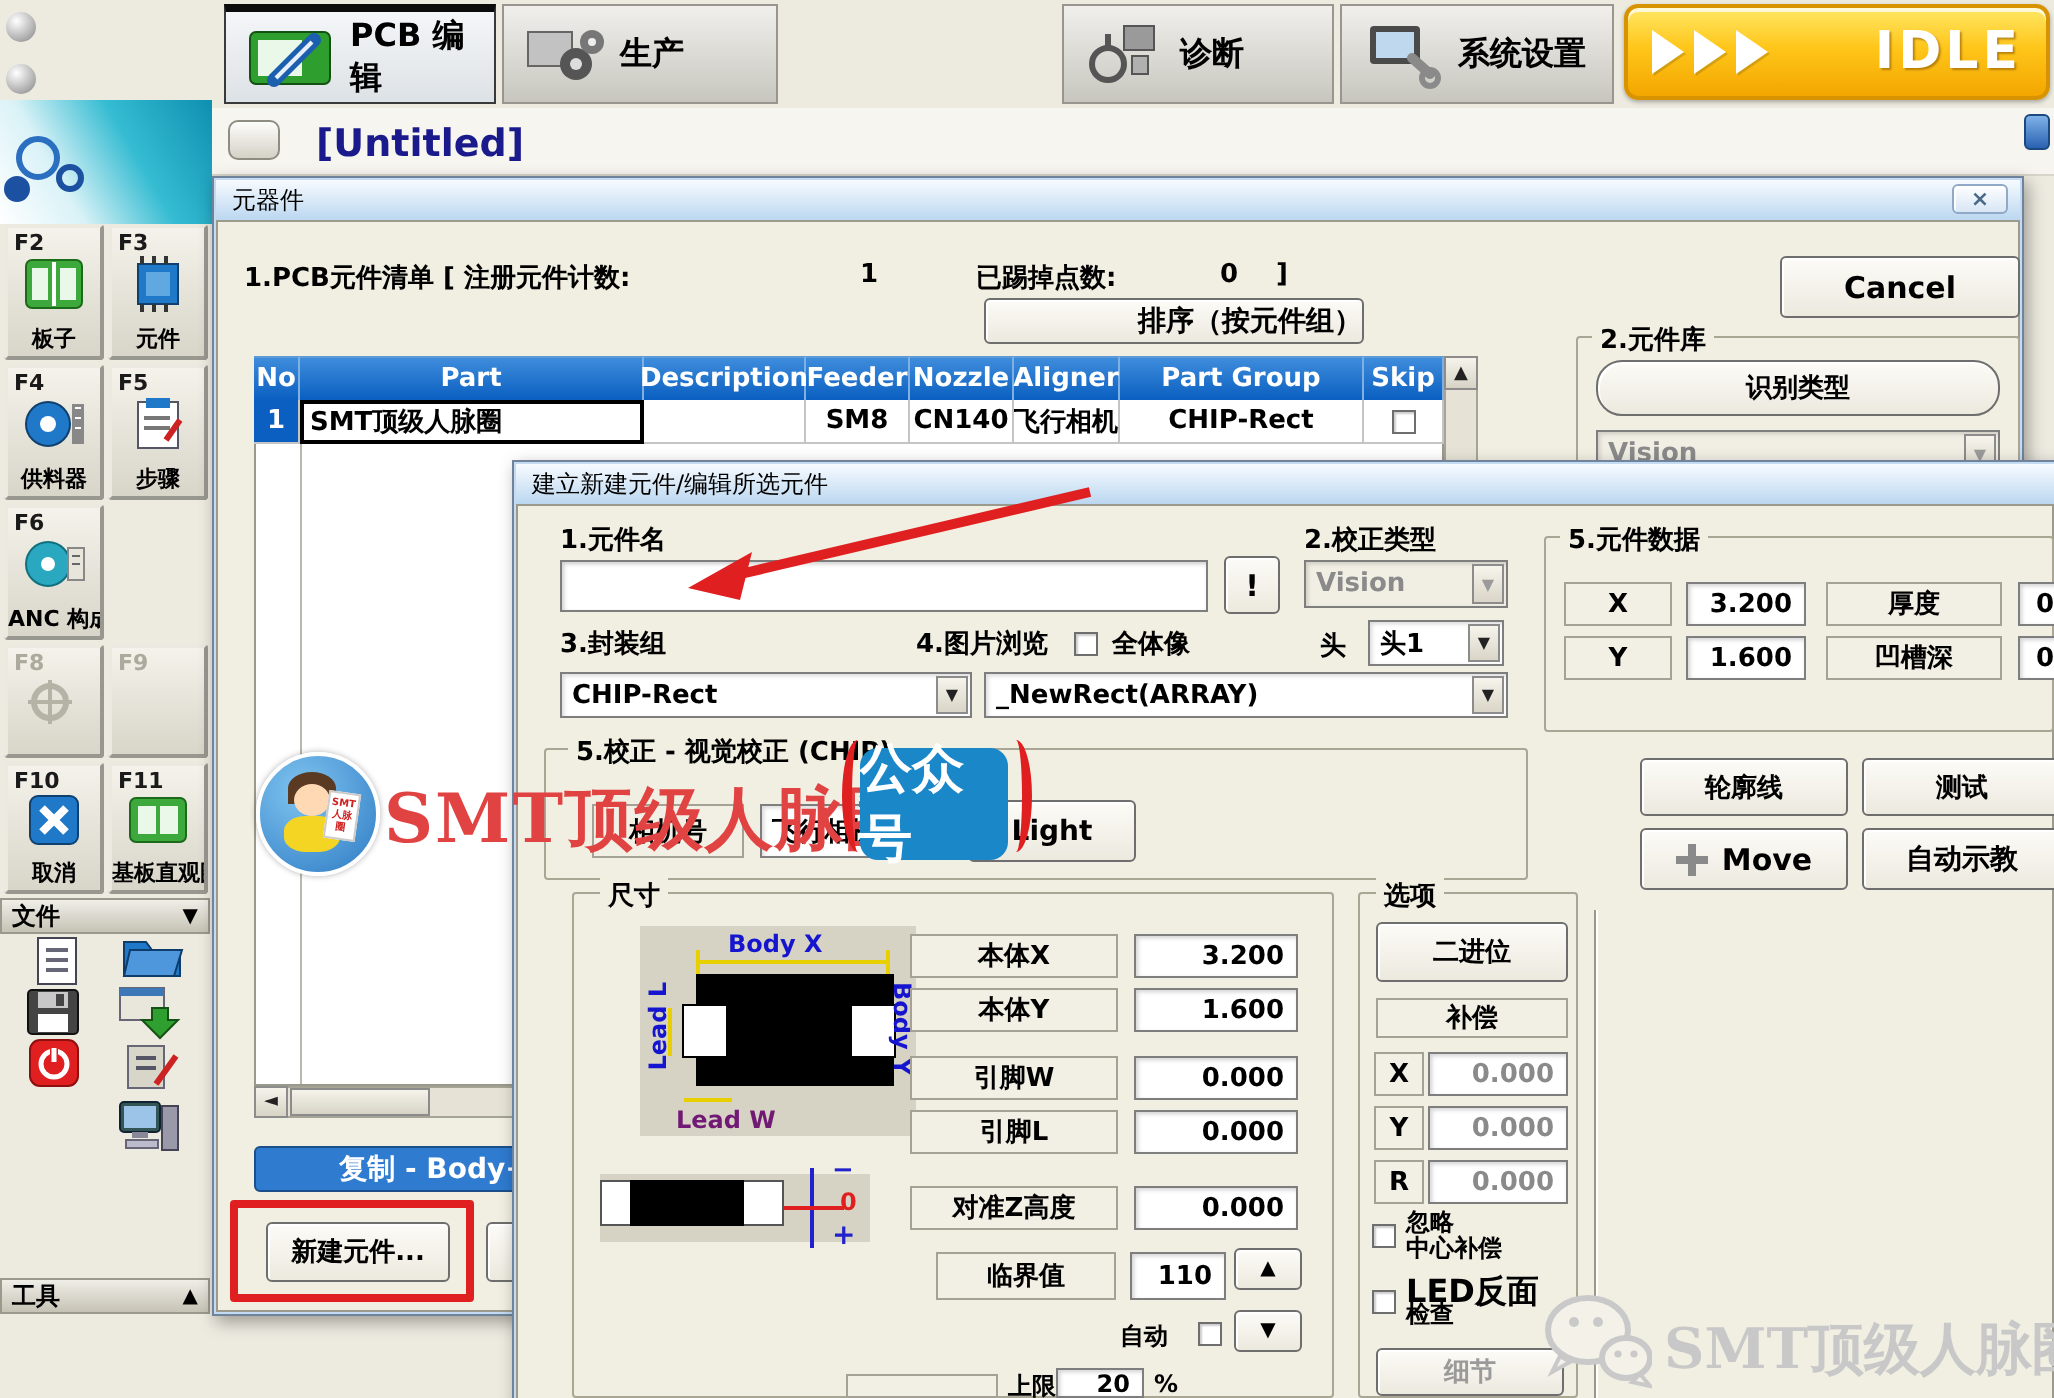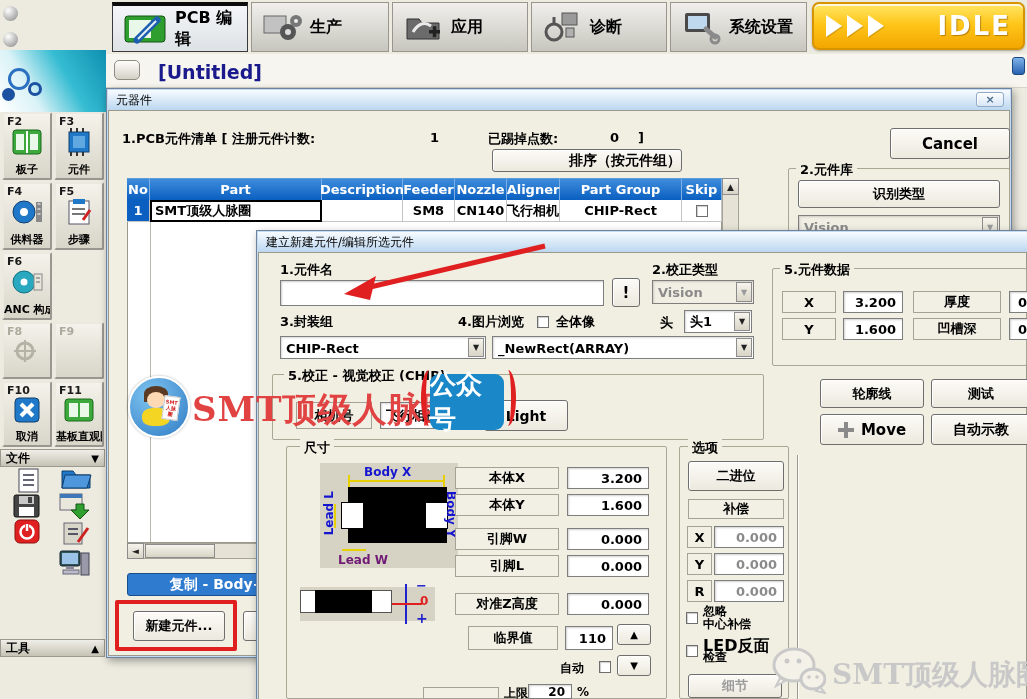--- a/index.html
+++ b/index.html
@@ -110,31 +110,20 @@
       <svg width="40" height="36">
           <rect x="2" y="7" width="22" height="17" fill="#C2C2C2" stroke="#666"></rect>
           <circle cx="26" cy="23" r="8" fill="#555"></circle>
           <circle cx="26" cy="23" r="3" fill="#ddd"></circle>
           <circle cx="34" cy="12" r="6" fill="#777"></circle>
           <circle cx="34" cy="12" r="2" fill="#eee"></circle>
         </svg>
     </span>
     <span>生产</span>
   </div>
-  <div class="tab" style="left:392px;width:136px;">
-    <span style="display:inline-flex;">
-      <svg width="40" height="36">
-          <path d="M4 10 h12 l3 4 h17 v16 h-32 z" fill="#6B6B6B" stroke="#333"></path>
-          <path d="M10 23 q8 -13 18 -6" stroke="#ECECEC" fill="none" stroke-width="3"></path>
-          <rect x="26" y="21" width="11" height="3.5" fill="#222"></rect>
-          <rect x="29.8" y="17.2" width="3.5" height="11" fill="#222"></rect>
-        </svg>
-    </span>
-    <span>应用</span>
-  </div>
   <div class="tab" style="left:531px;width:136px;">
     <span style="display:inline-flex;">
       <svg width="40" height="36">
           <rect x="20" y="4" width="15" height="12" fill="#9A9A9A" stroke="#555"></rect>
           <rect x="24" y="19" width="8" height="9" fill="#B0B0B0" stroke="#555"></rect>
           <circle cx="12" cy="23" r="8" fill="none" stroke="#555" stroke-width="3"></circle>
           <line x1="12" y1="15" x2="12" y2="8" stroke="#555" stroke-width="3"></line>
         </svg>
     </span>
     <span>诊断</span>
@@ -318,21 +307,21 @@
   <span class="tx" style="left:638px;top:130px;">]</span>
   <div class="b3" style="left:492px;top:149px;width:190px;height:23px;font-size:14px;justify-content:flex-end;">
     <span>排序（按元件组）</span>
   </div>
   <div class="b3" style="left:890px;top:128px;width:120px;height:31px;font-size:15px;">
     <span>Cancel</span>
   </div>
 
   <div class="gbx" style="left:788px;top:168px;width:222px;height:76px;"></div>
   <span class="glb" style="left:796px;top:161px;">2.元件库</span>
-  <div class="b3" style="left:798px;top:180px;width:202px;height:28px;">
+  <div class="b3" style="left:798px;top:180px;width:202px;height:28px;border-radius:13px;">
     <span>识别类型</span>
   </div>
   <div class="dd dis" style="left:798px;top:215px;width:202px;height:24px;">
     <span class="dtx">Vision</span>
     <span class="ar">
         <span>▼</span>
       </span>
   </div>
 
   <div class="abs" style="left:127px;top:200px;width:595px;height:343px;background:#fff;border:1px solid #9a9a8c;border-top:none;"></div>

